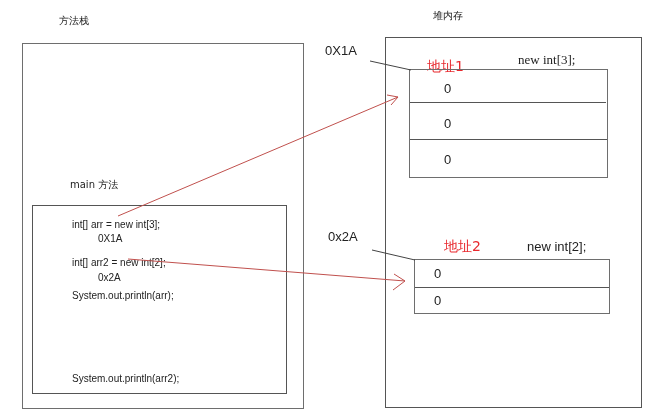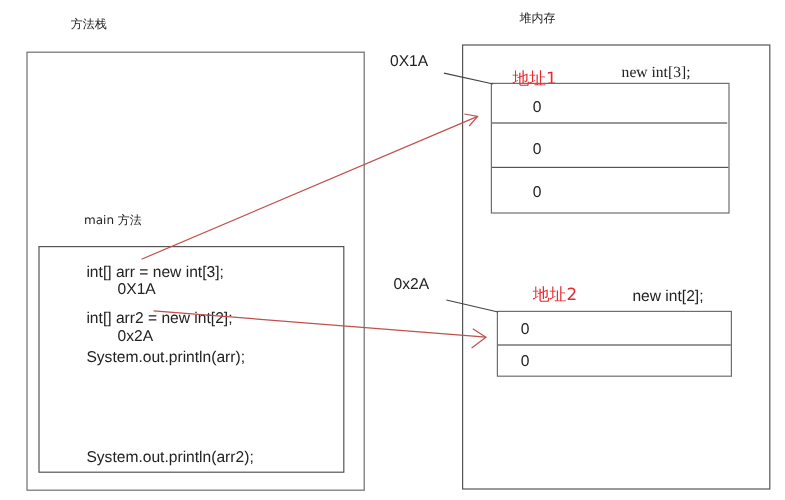--- a/index.html
+++ b/index.html
@@ -6,21 +6,21 @@
   body { width: 654px; height: 417px; position: relative; overflow: hidden;
          font-family: "Liberation Sans", "DejaVu Sans", sans-serif; color: #222; }
   .box { position: absolute; box-sizing: border-box; border: 1px solid #6e6e6e; background: transparent; }
   .lbl { position: absolute; font-size: 13px; white-space: nowrap; line-height: 1; }
   .cjk { font-family: "DejaVu Sans", sans-serif; font-size: 10px; }
   .red { color: #e8292e; font-size: 14px; }
   .cell { position: absolute; left: 0; right: 0; box-sizing: border-box; }
   .cell span { position: absolute; font-size: 13px; line-height: 1; }
   .div-line { position: absolute; left: 0; height: 1px; background: #555; }
   svg.overlay { position: absolute; left: 0; top: 0; width: 654px; height: 417px; pointer-events: none; }
-  .code { position: absolute; font-size: 13px; line-height: 1; white-space: nowrap; }
+  .code { position: absolute; font-size: 10px; line-height: 1; white-space: nowrap; }
 </style>
 </head>
 <body>
 
 <div class="lbl cjk" style="left:59px; top:16px;">方法栈</div>
 <div class="box" style="left:22px; top:43px; width:282px; height:366px;"></div>
 <div class="lbl cjk" style="left:70px; top:180px;">main 方法</div>
 <div class="box" style="left:32px; top:205px; width:255px; height:189px; border-color:#555;"></div>
 
 <div class="code" style="left:72px; top:220px;">int[] arr = new int[3];</div>

